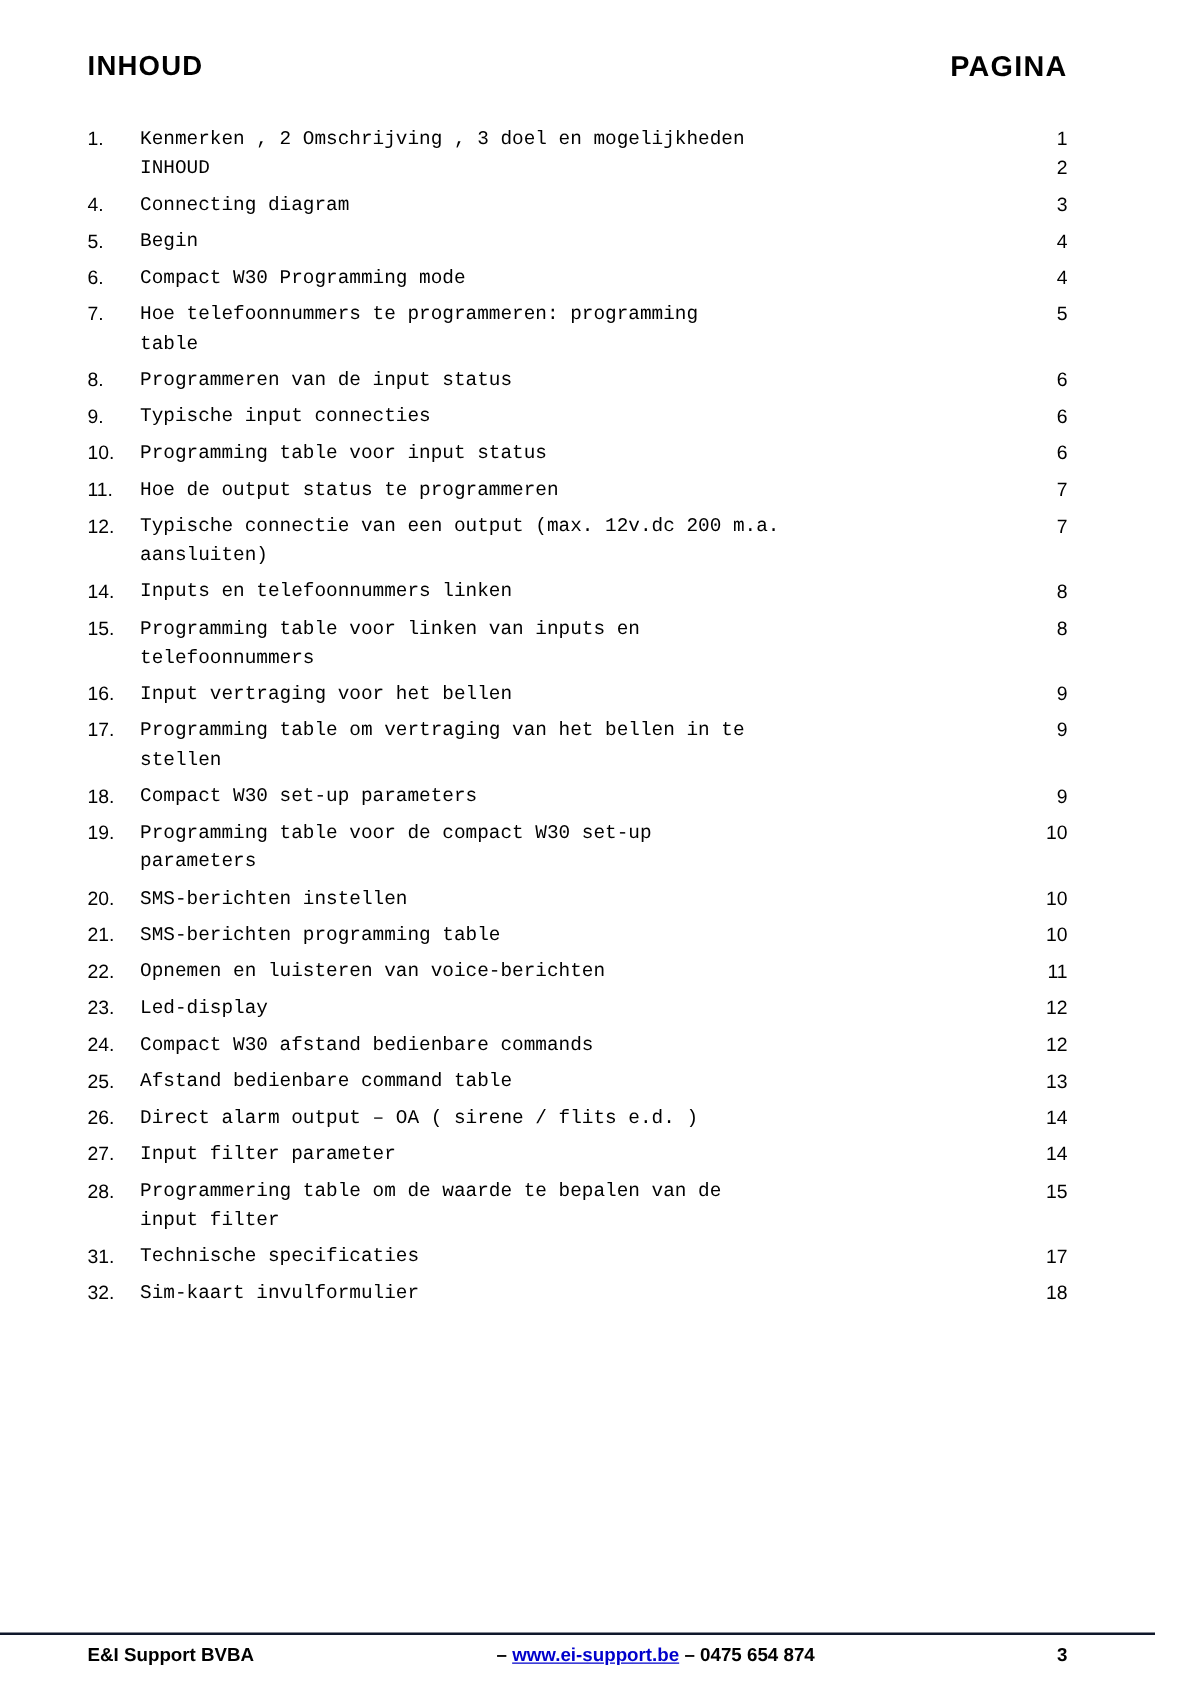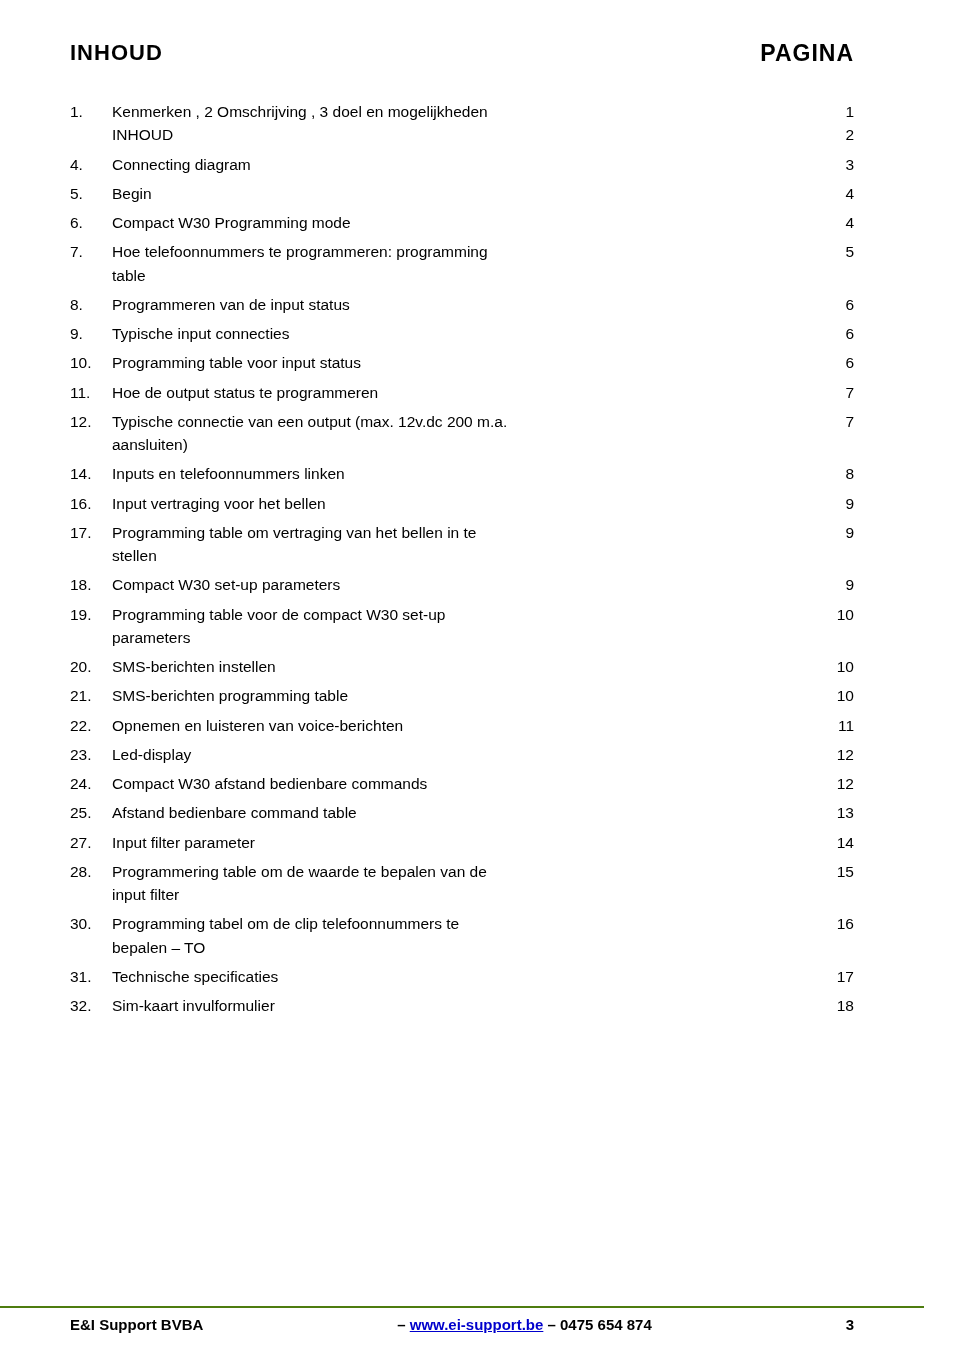--- a/index.html
+++ b/index.html
@@ -62,40 +62,41 @@
       width: 42px;
       font-size: 15.5px;
       vertical-align: top;
       padding-top: 3px;
     }
 
     .col-text {
       width: auto;
       padding-right: 20px;
       vertical-align: top;
+      font-family: Liberation Mono, monospace;
     }
 
     .col-page {
       width: 40px;
       text-align: right;
       vertical-align: top;
       padding-top: 3px;
       font-size: 15.5px;
     }
 
     .footer {
       position: absolute;
       bottom: 28px;
       left: 0;
       right: 0;
       padding: 0 70px;
       display: flex;
       justify-content: space-between;
       align-items: flex-end;
-      border-top: 2px solid #4d7c0f;
+      border-top: 2px solid #0f172a;
       padding-top: 8px;
     }
 
     .footer-left {
       font-size: 15px;
       font-weight: bold;
       color: #000;
     }
 
     .footer-center {
@@ -174,20 +175,25 @@
           <td class="col-num">12.</td>
           <td class="col-text">Typische connectie van een output (max. 12v.dc 200 m.a.<br>aansluiten)</td>
           <td class="col-page">7</td>
         </tr>
         <tr>
           <td class="col-num">14.</td>
           <td class="col-text">Inputs en telefoonnummers linken</td>
           <td class="col-page">8</td>
         </tr>
         <tr>
+          <td class="col-num">15.</td>
+          <td class="col-text">Programming table voor linken van inputs en<br>telefoonnummers</td>
+          <td class="col-page">8</td>
+        </tr>
+        <tr>
           <td class="col-num">16.</td>
           <td class="col-text">Input vertraging voor het bellen</td>
           <td class="col-page">9</td>
         </tr>
         <tr>
           <td class="col-num">17.</td>
           <td class="col-text">Programming table om vertraging van het bellen in te<br>stellen</td>
           <td class="col-page">9</td>
         </tr>
         <tr>
@@ -224,33 +230,33 @@
           <td class="col-num">24.</td>
           <td class="col-text">Compact W30 afstand bedienbare commands</td>
           <td class="col-page">12</td>
         </tr>
         <tr>
           <td class="col-num">25.</td>
           <td class="col-text">Afstand bedienbare command table</td>
           <td class="col-page">13</td>
         </tr>
         <tr>
+          <td class="col-num">26.</td>
+          <td class="col-text">Direct alarm output – OA  ( sirene / flits  e.d. )</td>
+          <td class="col-page">14</td>
+        </tr>
+        <tr>
           <td class="col-num">27.</td>
           <td class="col-text">Input filter parameter</td>
           <td class="col-page">14</td>
         </tr>
         <tr>
           <td class="col-num">28.</td>
           <td class="col-text">Programmering table om de waarde te bepalen van de<br>input filter</td>
           <td class="col-page">15</td>
-        </tr>
-        <tr>
-          <td class="col-num">30.</td>
-          <td class="col-text">Programming tabel om de clip telefoonnummers te<br>bepalen – TO</td>
-          <td class="col-page">16</td>
         </tr>
         <tr>
           <td class="col-num">31.</td>
           <td class="col-text">Technische specificaties</td>
           <td class="col-page">17</td>
         </tr>
         <tr>
           <td class="col-num">32.</td>
           <td class="col-text">Sim-kaart invulformulier</td>
           <td class="col-page">18</td>

